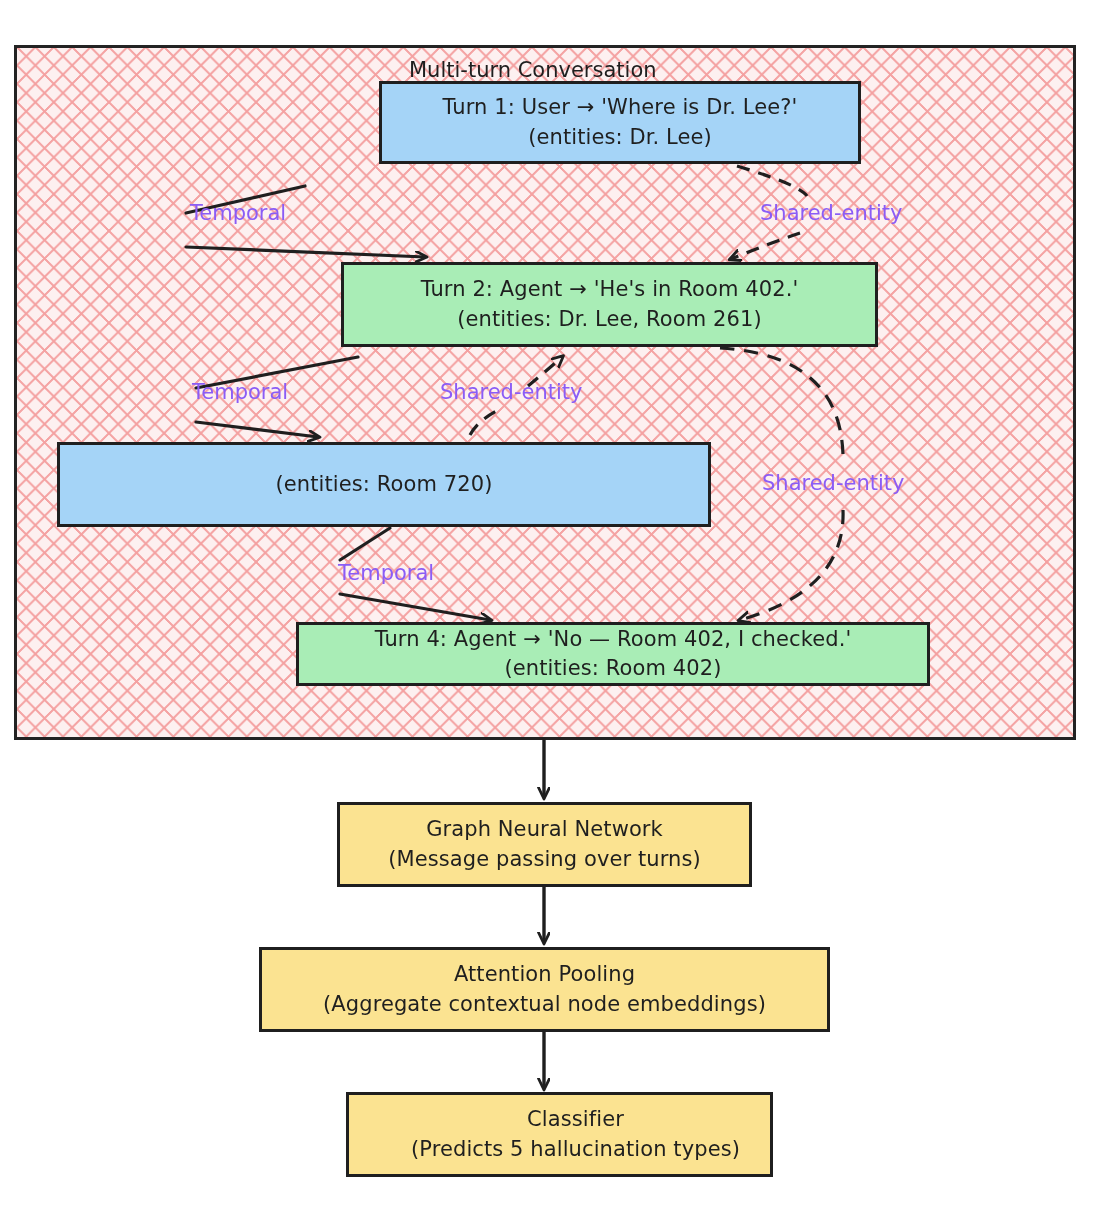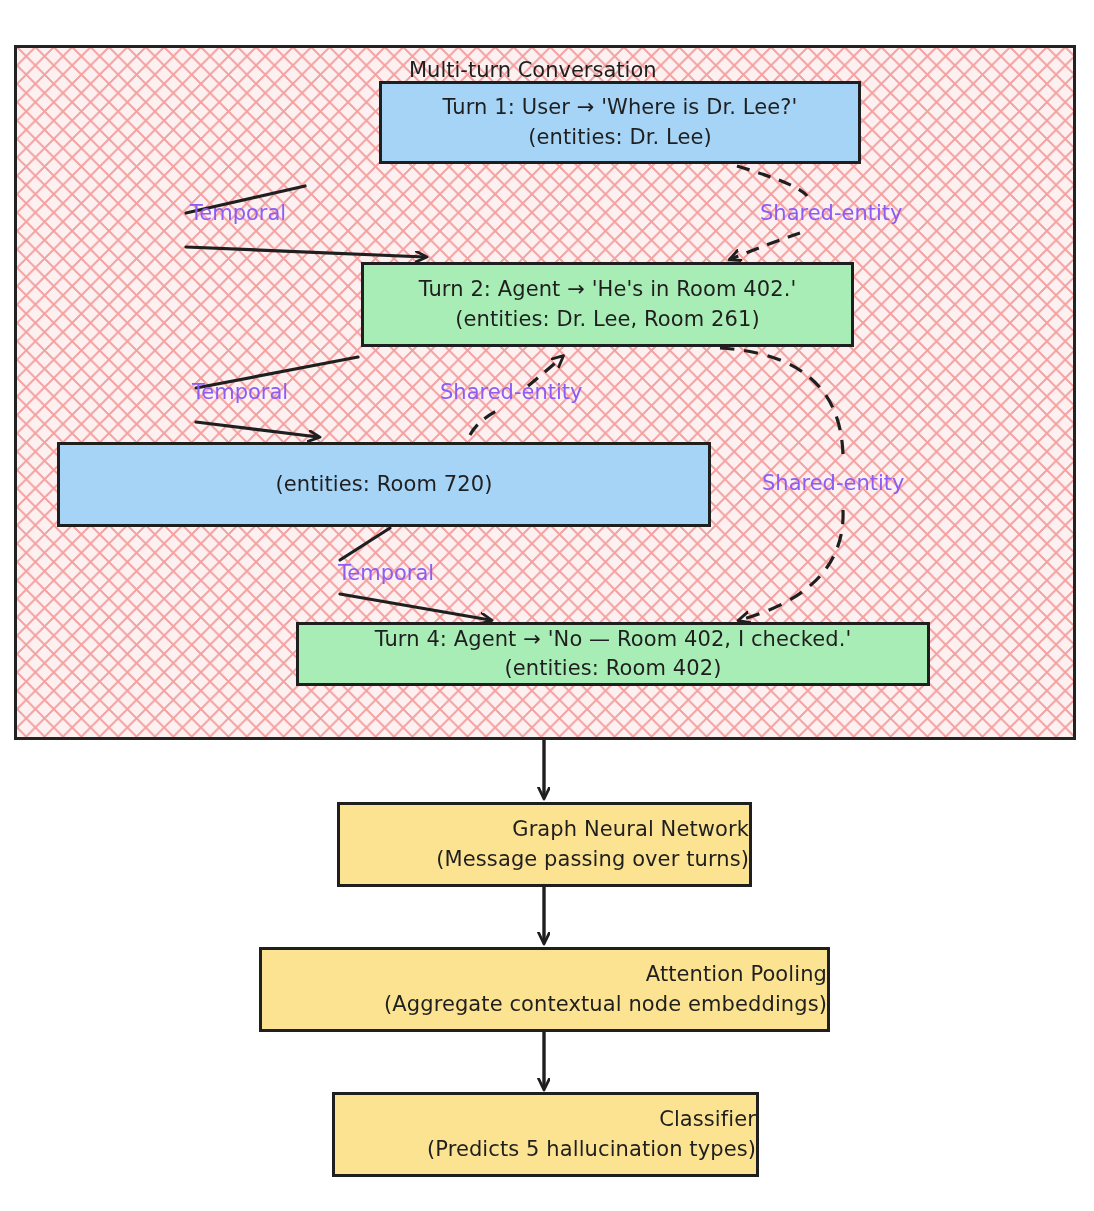--- a/index.html
+++ b/index.html
@@ -37,21 +37,21 @@
     justify-content: center;
     text-align: center;
     color: #1f1f1f;
     font-size: 21px;
     line-height: 1.40;
     letter-spacing: 0.1px;
   }
   .node .line2 { display: block; }
   .n-blue  { background: #a5d4f7; }
   .n-green { background: #a9edb6; }
-  .n-yellow{ background: #fbe391; align-items: flex-end; }
+  .n-yellow{ background: #fbe391; }
 
   .subgraph-box {
     position: absolute;
     box-sizing: border-box;
     border: 3px solid #232323;
     background-color: #fdf0f0;
     background-image:
       repeating-linear-gradient(45deg,  rgba(244,160,160,0.95) 0 2px, rgba(255,255,255,0) 2px 13px),
       repeating-linear-gradient(-45deg, rgba(244,160,160,0.95) 0 2px, rgba(255,255,255,0) 2px 13px);
     background-size: 18.4px 18.4px, 18.4px 18.4px;
@@ -142,21 +142,21 @@
 
   <div class="edge-label" style="left:338px; top:561px;">Temporal</div>
 
   <div class="edge-label" style="left:762px; top:471px;">Shared-entity</div>
 
   <div class="node n-blue" style="left:371px; top:81px; width:482px; height:83px;margin-left:8px;">
     <span>Turn 1: User → 'Where is Dr. Lee?'</span>
     <span class="line2">(entities: Dr. Lee)</span>
   </div>
 
-  <div class="node n-green" style="left:361px; top:262px; width:493px; height:85px;">
+  <div class="node n-green" style="left:341px; top:262px; width:537px; height:85px;">
     <span>Turn 2: Agent → 'He's in Room 402.'</span>
     <span class="line2">(entities: Dr. Lee, Room 261)</span>
   </div>
 
   <div class="node n-blue" style="left:57px; top:442px; width:654px; height:85px;">
     <span class="line2">(entities: Room 720)</span>
   </div>
 
   <div class="node n-green" style="left:296px; top:622px; width:634px; height:64px;">
     <span>Turn 4: Agent → 'No — Room 402, I checked.'</span>
@@ -166,18 +166,18 @@
   <div class="node n-yellow" style="left:337px; top:802px; width:415px; height:85px;">
     <span>Graph Neural Network</span>
     <span class="line2">(Message passing over turns)</span>
   </div>
 
   <div class="node n-yellow" style="left:259px; top:947px; width:571px; height:85px;">
     <span>Attention Pooling</span>
     <span class="line2">(Aggregate contextual node embeddings)</span>
   </div>
 
-  <div class="node n-yellow" style="left:332px; top:1092px; width:427px; height:85px;padding-left:32px;">
+  <div class="node n-yellow" style="left:346px; top:1092px; width:427px; height:85px;padding-left:32px;">
     <span>Classifier</span>
     <span class="line2">(Predicts 5 hallucination types)</span>
   </div>
 
 </div>
 
 </body></html>

